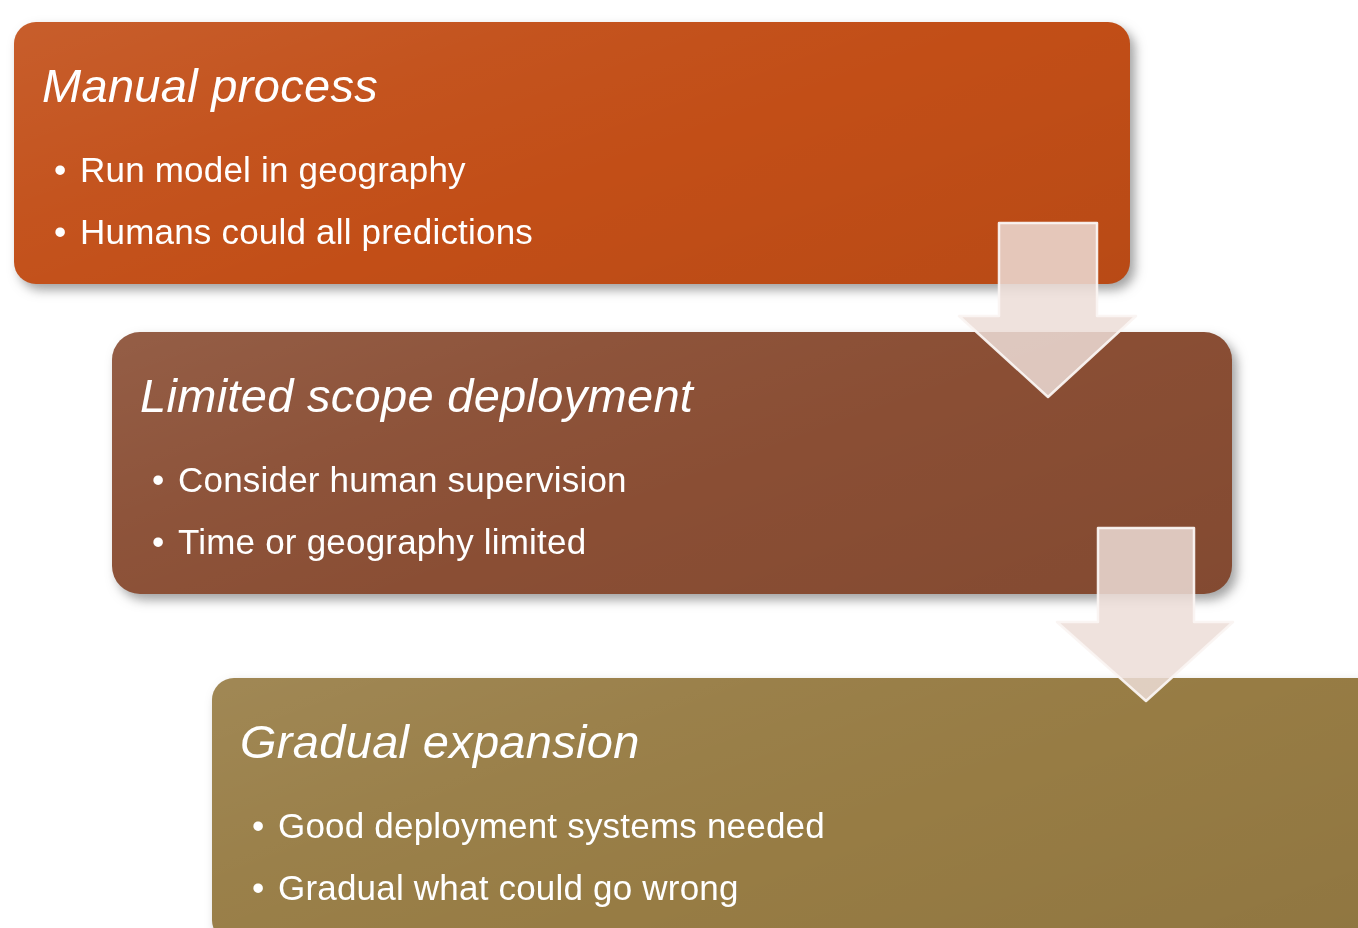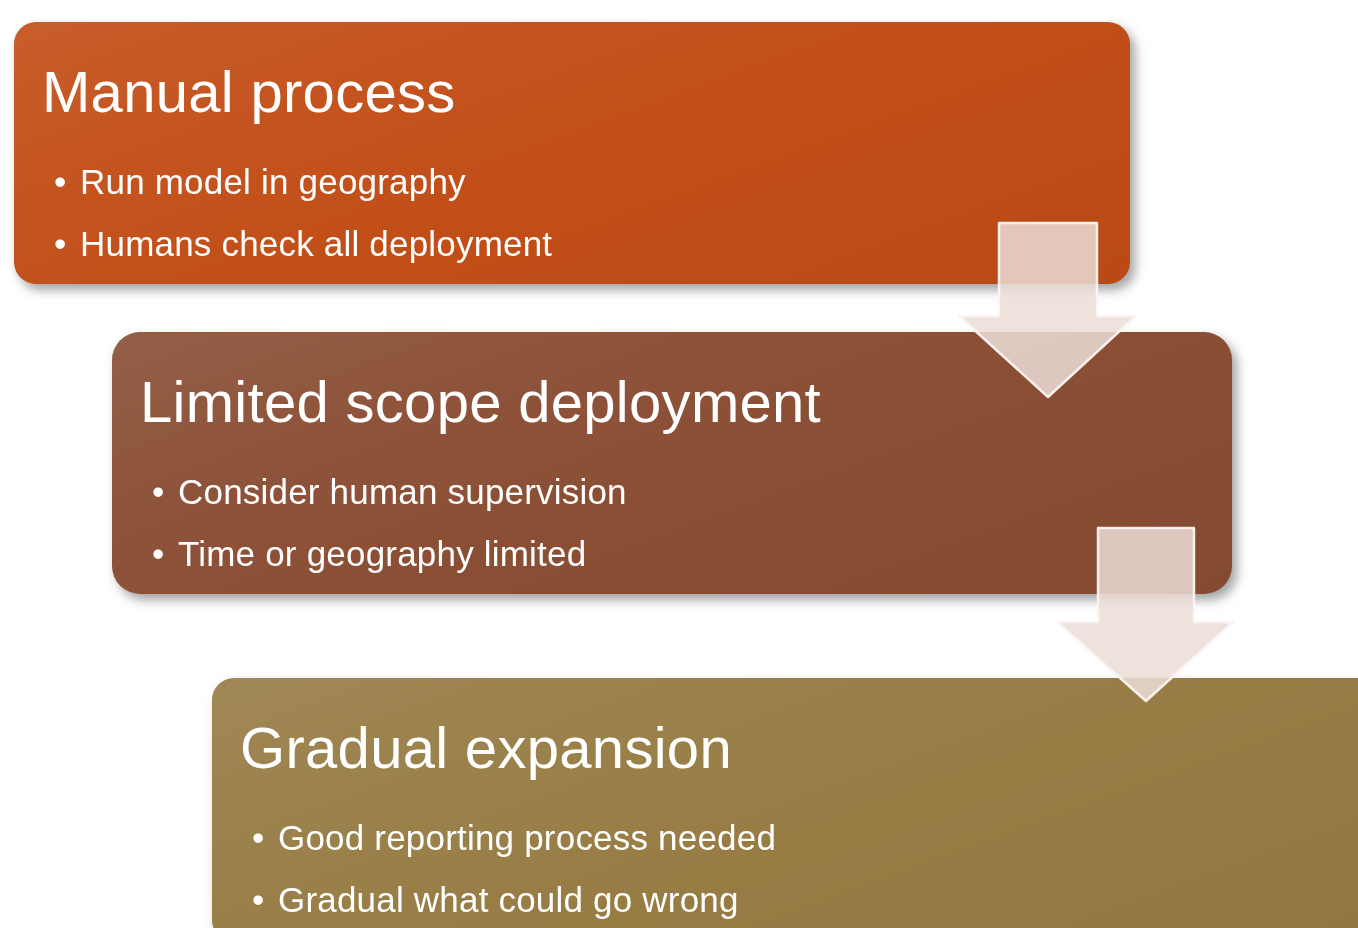--- a/index.html
+++ b/index.html
@@ -34,25 +34,26 @@
       rgba(255,255,255,0.00) 55%,
       rgba(0,0,0,0.05) 100%);
     pointer-events: none;
   }
   .step-1 { left: 14px;  top: 22px;  width: 1116px; height: 262px; }
   .step-2 { left: 112px; top: 332px; width: 1120px; height: 262px; }
   .step-3 { left: 212px; top: 638px; width: 1192px; height: 264px; margin-top: 40px; }
 
   .step-title {
     position: relative;
-    font-size: 58px;
+    font-size: 47px;
     line-height: 1.12;
     font-weight: 400;
     padding: 38px 30px 0 28px;
     letter-spacing: 0.3px;
+    font-style: italic;
   }
   .bullets {
     position: relative;
     list-style: none;
     margin: 26px 0 0 0;
     padding: 0 30px 0 40px;
   }
   .bullets li {
     display: flex;
     align-items: baseline;
@@ -77,21 +78,21 @@
 
   <div class="step step-1" style="background: rgb(194, 78, 23);">
     <div class="step-title">Manual process</div>
     <ul class="bullets">
       <li>
         <span class="dot">•</span>
         <span>Run model in geography</span>
       </li>
       <li>
         <span class="dot">•</span>
-        <span>Humans check all deployment</span>
+        <span>Humans could all predictions</span>
       </li>
     </ul>
   </div>
 
   <div class="step step-2" style="background: rgb(138, 78, 52); border-radius: 28px;">
     <div class="step-title">Limited scope deployment</div>
     <ul class="bullets">
       <li>
         <span class="dot">•</span>
         <span>Consider human supervision</span>
@@ -101,21 +102,21 @@
         <span>Time or geography limited</span>
       </li>
     </ul>
   </div>
 
   <div class="step step-3" style="background: rgb(151, 124, 68);">
     <div class="step-title">Gradual expansion</div>
     <ul class="bullets">
       <li>
         <span class="dot">•</span>
-        <span>Good reporting process needed</span>
+        <span>Good deployment systems needed</span>
       </li>
       <li>
         <span class="dot">•</span>
         <span>Gradual what could go wrong</span>
       </li>
     </ul>
   </div>
 
   <svg class="arrows-layer" width="1358" height="928" viewBox="0 0 1358 928" xmlns="http://www.w3.org/2000/svg">
     <polygon points="999,223 1097,223 1097,316 1136,316 1048,397 959,316 999,316" stroke-width="2.5" stroke-linejoin="round" fill="rgba(236,221,215,0.85)" stroke="rgba(250,244,242,0.95)"></polygon>

